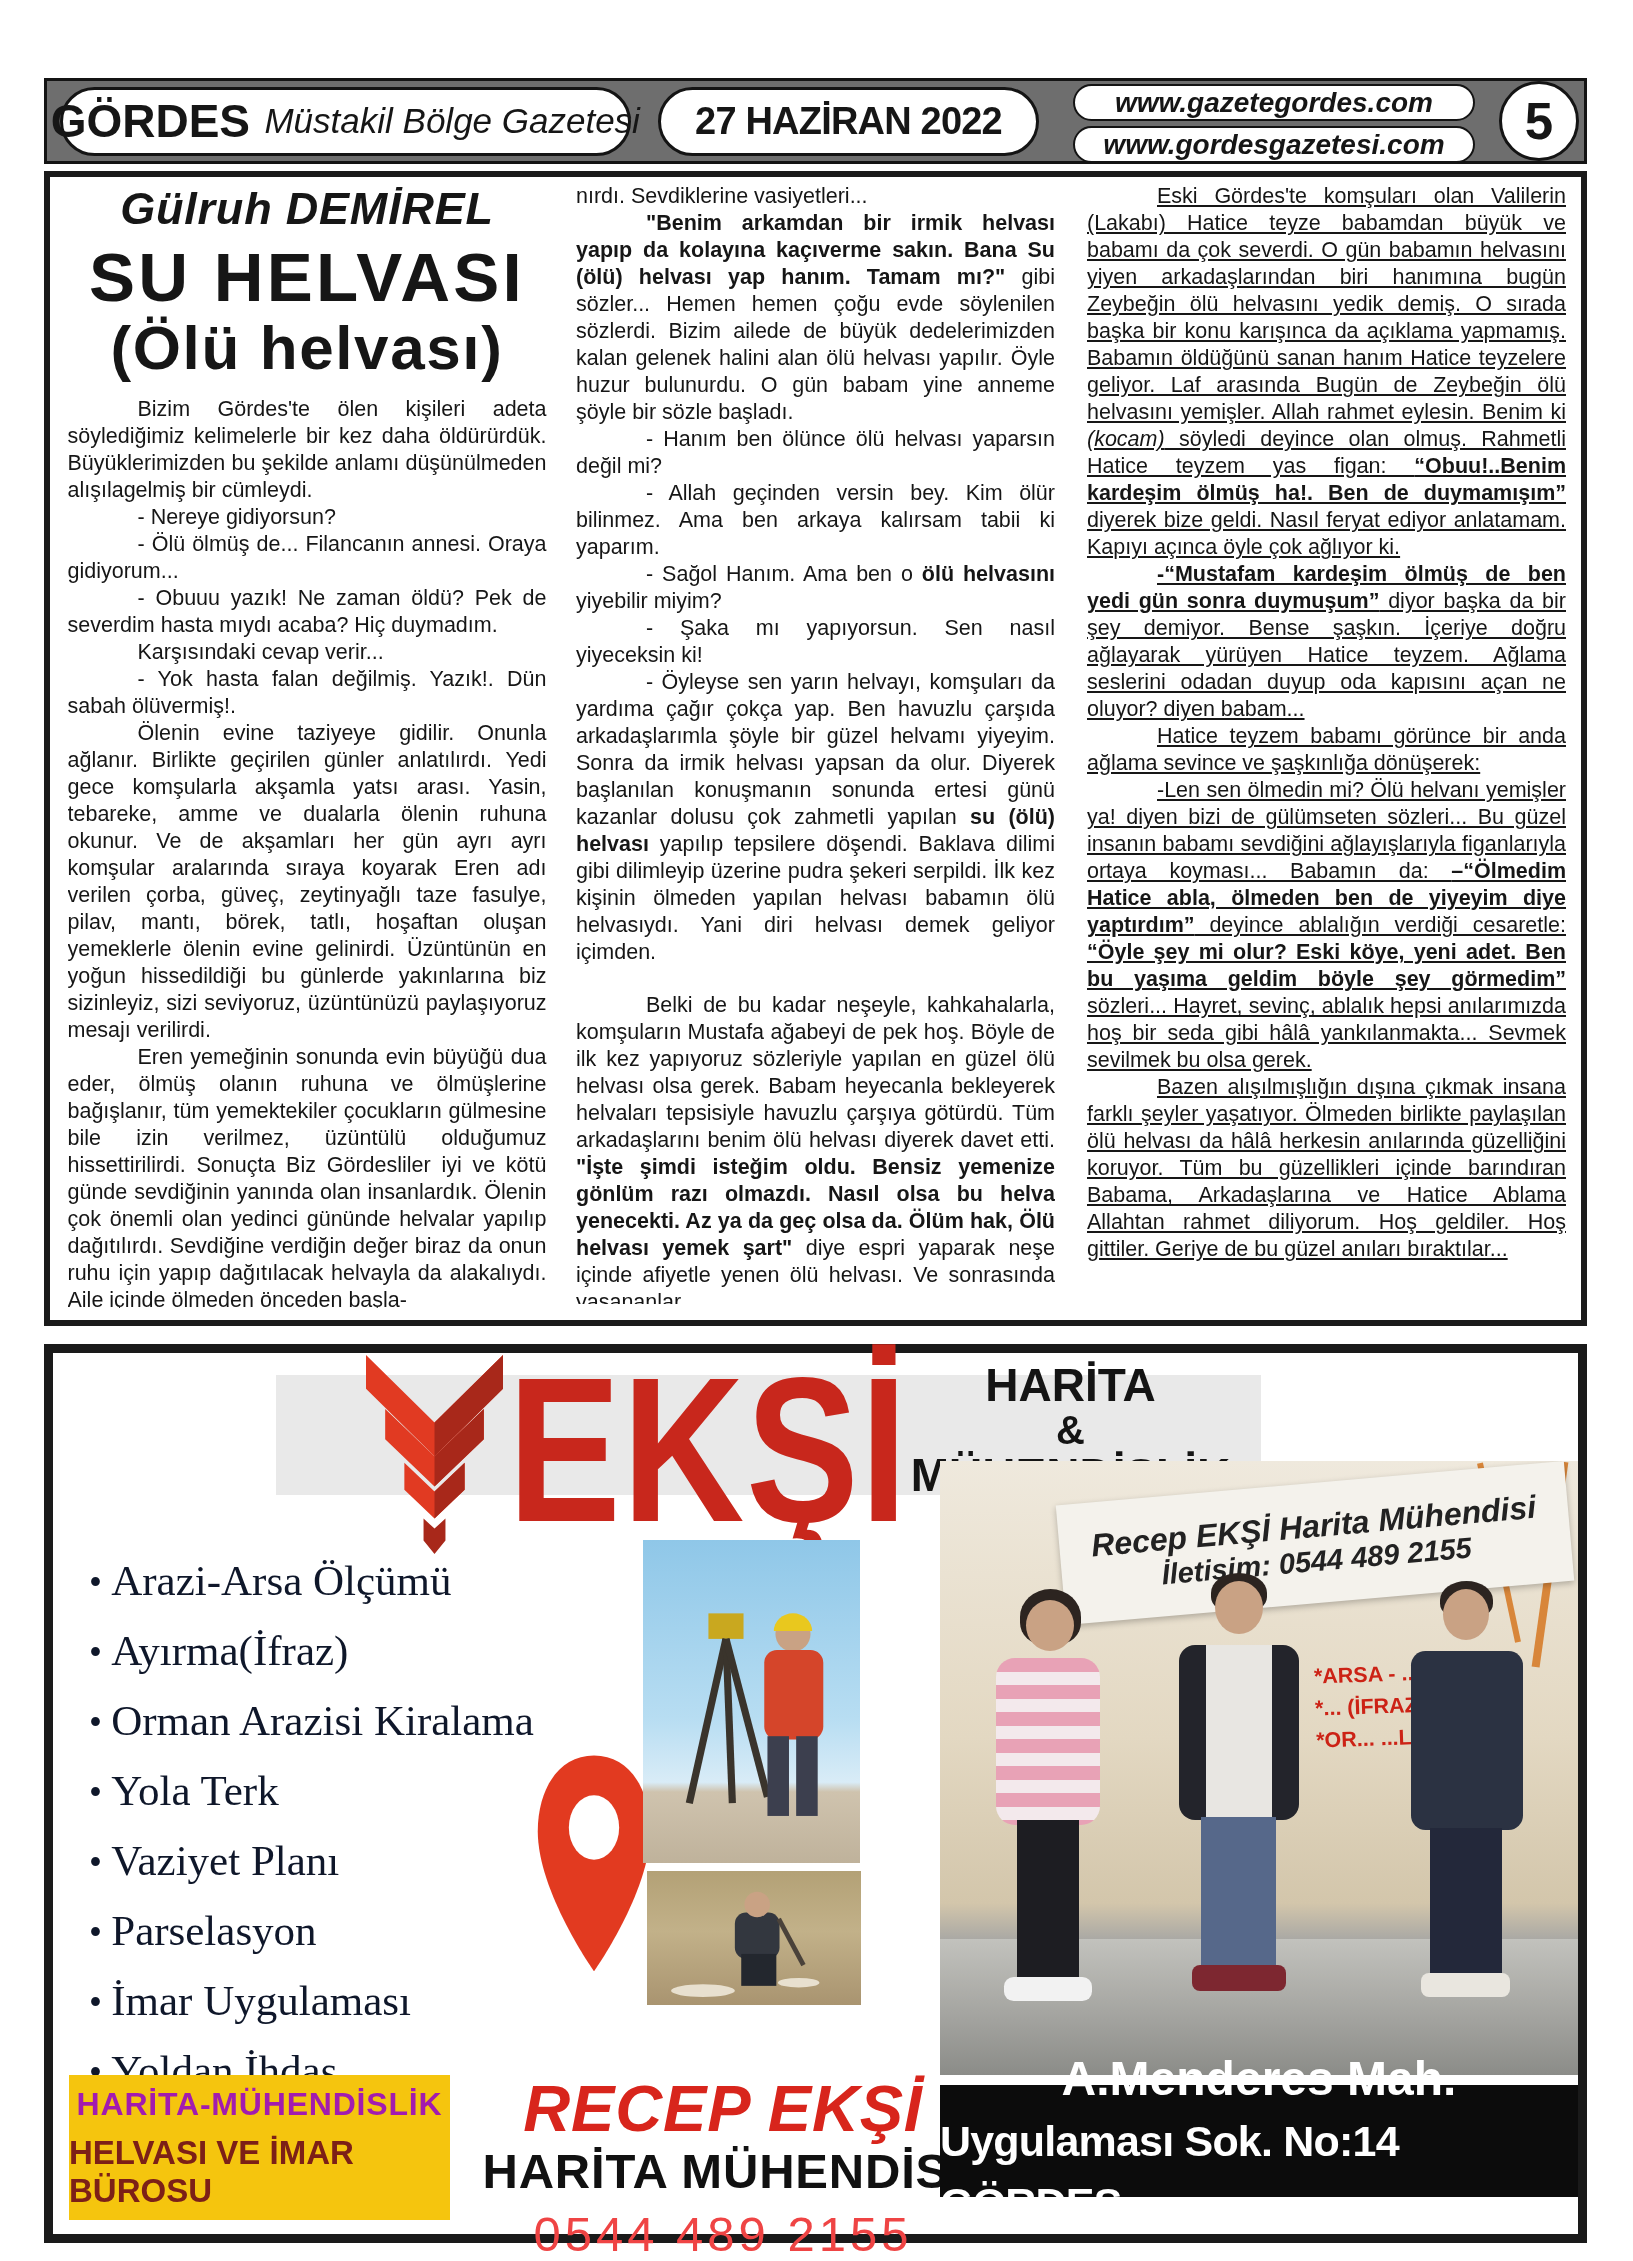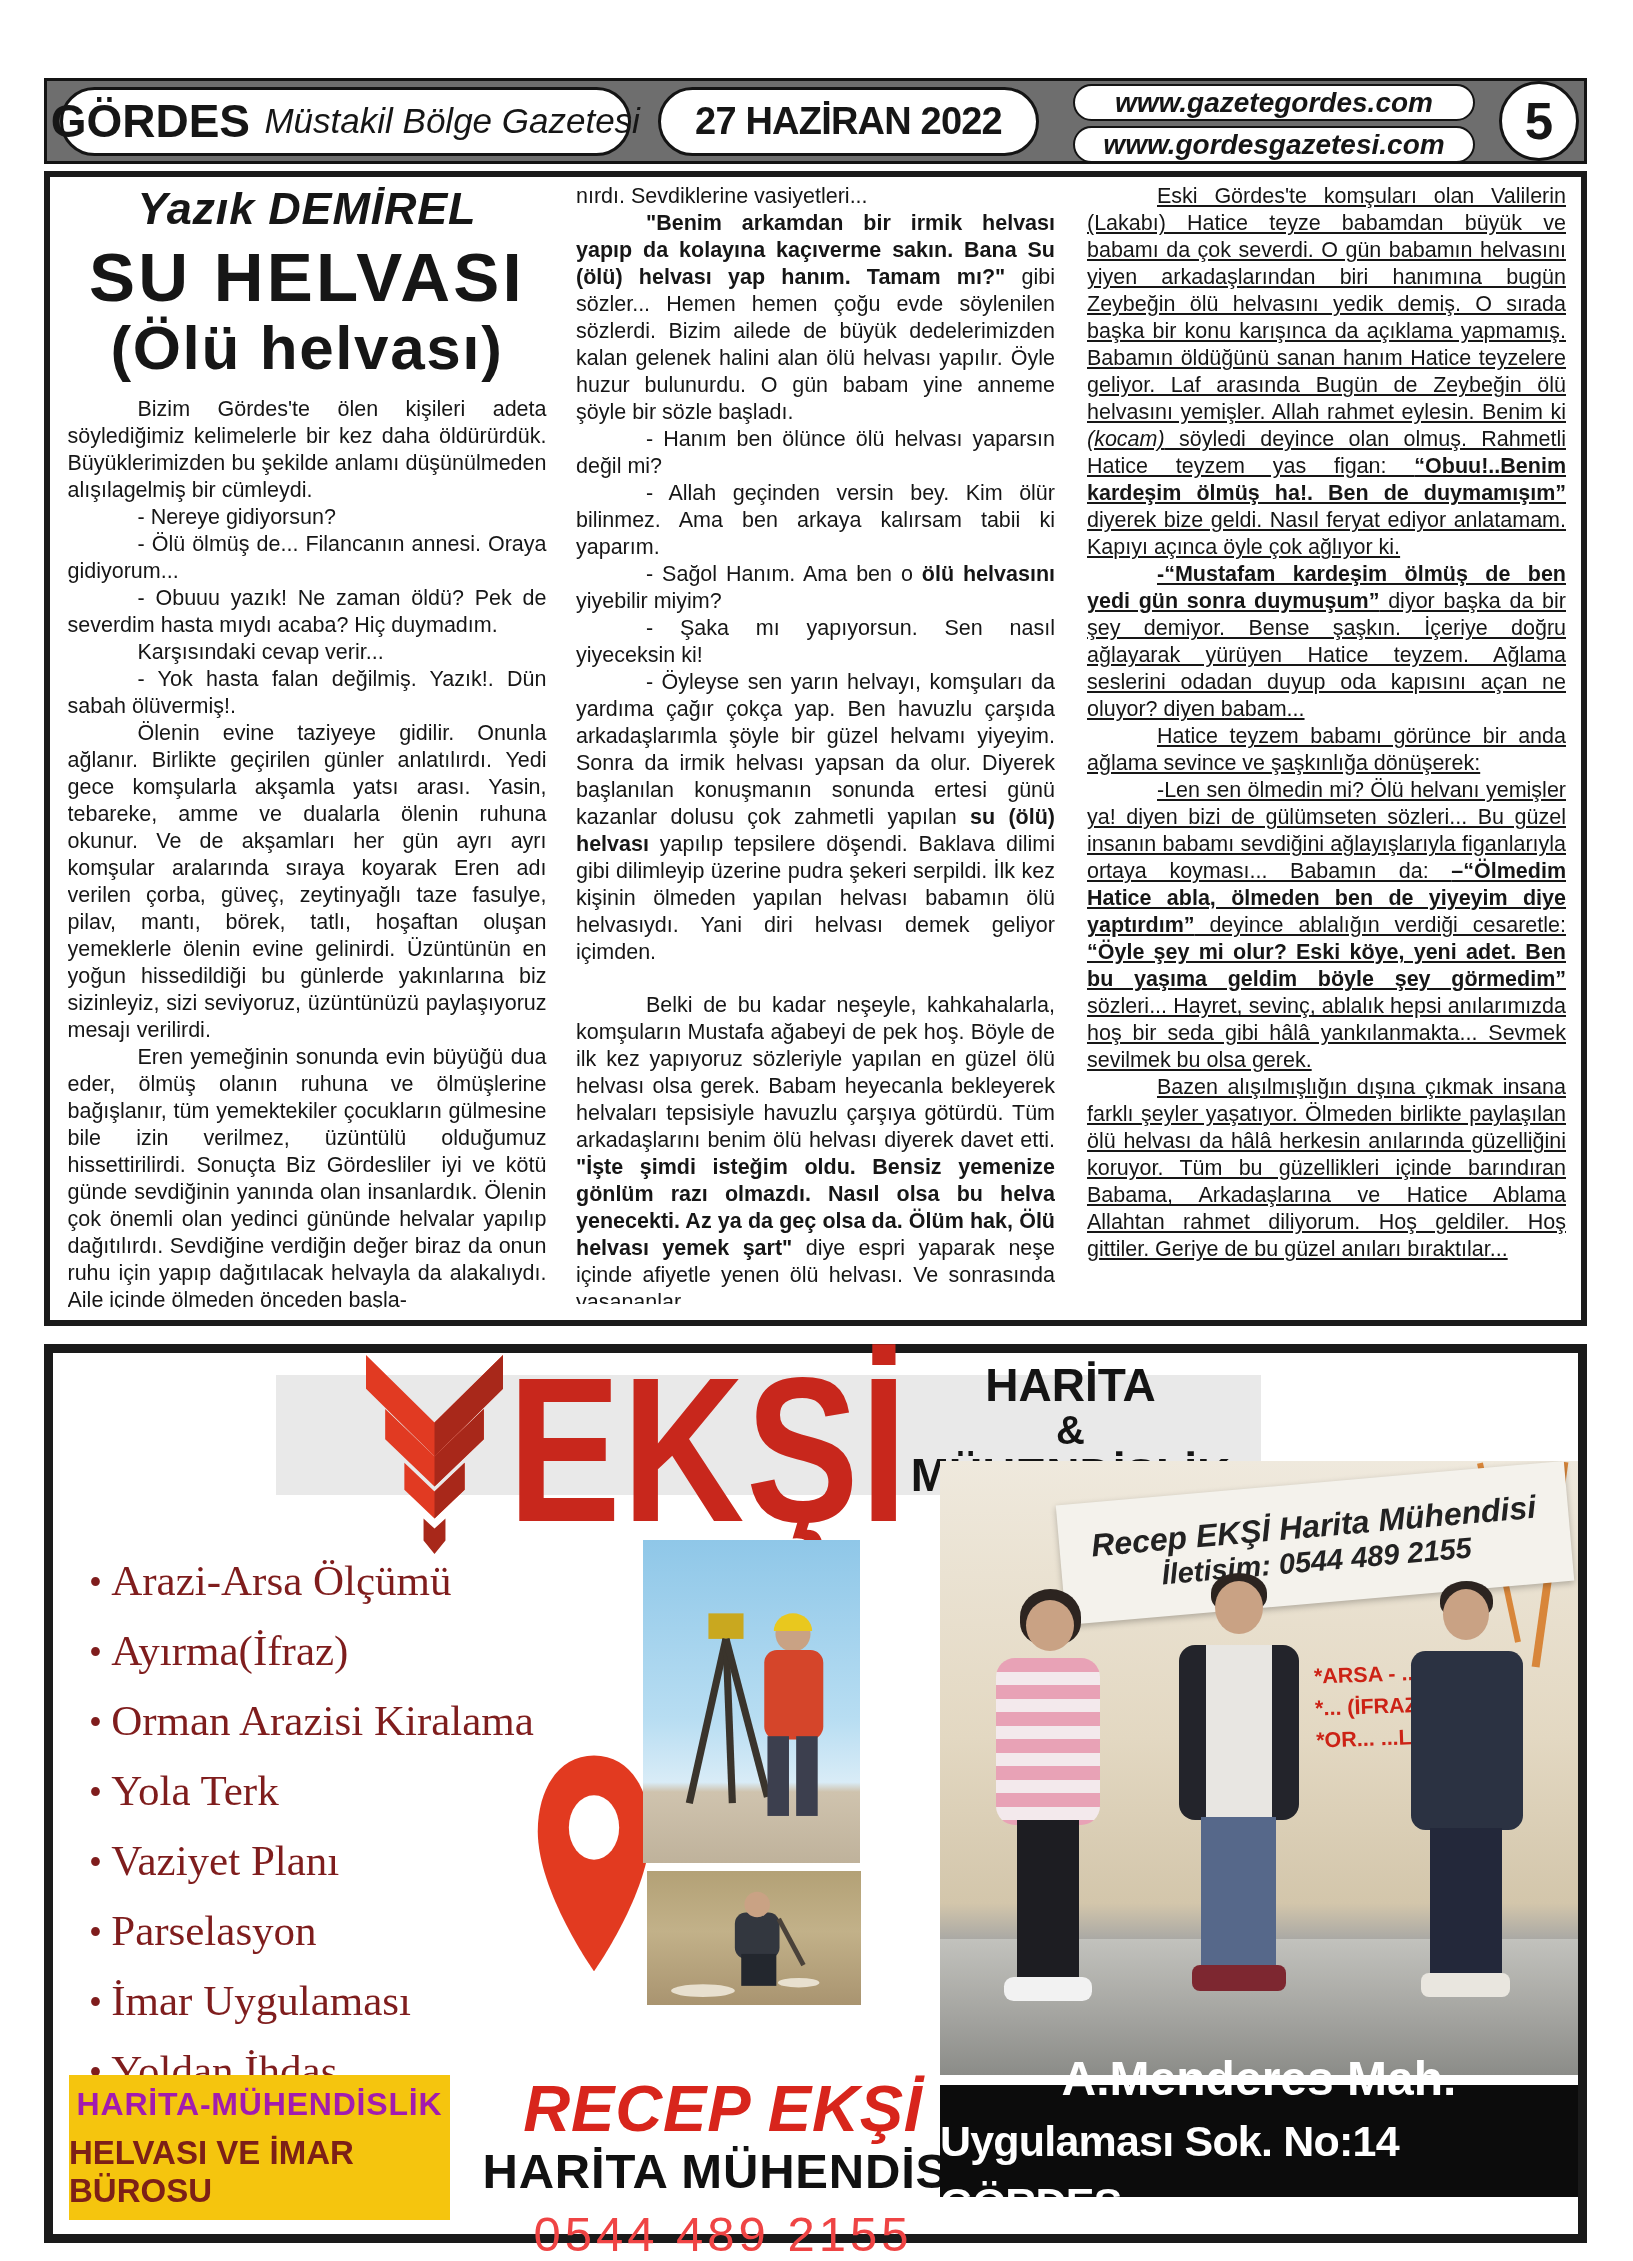--- a/index.html
+++ b/index.html
@@ -47,21 +47,21 @@
   .ad-logo{position:absolute;left:313px;top:1.6px;width:137px;height:209px;}
   .ad-company{position:absolute;left:455px;top:-22px;width:375px;height:223px;
               font-size:169px;font-weight:900;color:#c8271c;letter-spacing:1.6px;
               transform:scaleY(1.22);transform-origin:top;text-align:center;}
   .ad-field{position:absolute;left:830px;top:9.6px;width:375px;text-align:center;
             font-weight:800;color:#141414;line-height:45px;}
   .ad-field .f1{font-size:46px;}
   .ad-field .famp{font-size:40px;}
   .ad-field .f2{font-size:46px;}
   .services{position:absolute;left:36px;top:203px;width:574px;}
-  .service{font-family:"Liberation Serif",serif;font-size:43px;color:#7f1d1d;
+  .service{font-family:"Liberation Serif",serif;font-size:43px;color:#0f172a;
            margin:0 0 21px 0;white-space:nowrap;}
   .service::before{content:"•  ";font-size:37px;}
 
   .pin-graphic{position:absolute;left:467px;top:395px;width:148px;height:265px;}
 
   .photo{position:absolute;overflow:hidden;}
   .photo-tripod{left:590px;top:187px;width:217px;height:323px;
                 background:linear-gradient(180deg,#8fc7e8 0%,#b7ddf2 55%,#d9ecf7 75%,#cfc3ae 78%,#bfb29b 100%);}
   .photo-field{left:594px;top:518px;width:214px;height:134px;
                background:linear-gradient(180deg,#b3a176 0%,#c2b189 45%,#a99470 100%);}
@@ -121,21 +121,21 @@
       <span class="brand-sub">Müstakil Bölge Gazetesi</span>
     </div>
     <div class="pill pill-date">27 HAZİRAN 2022</div>
     <div class="pill pill-web1">www.gazetegordes.com</div>
     <div class="pill pill-web2">www.gordesgazetesi.com</div>
     <div class="pill circle-page">5</div>
   </div>
 
   <div class="article-box">
     <div class="col col-1">
-      <div class="author">Yazık DEMİREL</div>
+      <div class="author">Gülruh DEMİREL</div>
       <div class="title-1">SU HELVASI</div>
       <div class="title-2">(Ölü helvası)</div>
       <div>
           <p class="par ind"><span>Bizim Gördes'te ölen kişileri adeta söylediğimiz kelimelerle bir kez daha öldürürdük. Büyüklerimizden bu şekilde anlamı düşünülmeden alışılagelmiş bir cümleydi.</span></p>
           <p class="par ind"><span>- Nereye gidiyorsun?</span></p>
           <p class="par ind"><span>- Ölü ölmüş de... Filancanın annesi. Oraya gidiyorum...</span></p>
           <p class="par ind"><span>- Obuuu yazık! Ne zaman öldü? Pek de severdim hasta mıydı acaba? Hiç duymadım.</span></p>
           <p class="par ind"><span>Karşısındaki cevap verir...</span></p>
           <p class="par ind"><span>- Yok hasta falan değilmiş. Yazık!. Dün sabah ölüvermiş!.</span></p>
           <p class="par ind"><span>Ölenin evine taziyeye gidilir. Onunla ağlanır. Birlikte geçirilen günler anlatılırdı. Yedi gece komşularla akşamla yatsı arası. Yasin, tebareke, amme ve dualarla ölenin ruhuna okunur. Ve de akşamları her gün ayrı ayrı komşular aralarında sıraya koyarak Eren adı verilen çorba, güveç, zeytinyağlı taze fasulye, pilav, mantı, börek, tatlı, hoşaftan oluşan yemeklerle ölenin evine gelinirdi. Üzüntünün en yoğun hissedildiği bu günlerde yakınlarına biz sizinleyiz, sizi seviyoruz, üzüntünüzü paylaşıyoruz mesajı verilirdi.</span></p>

